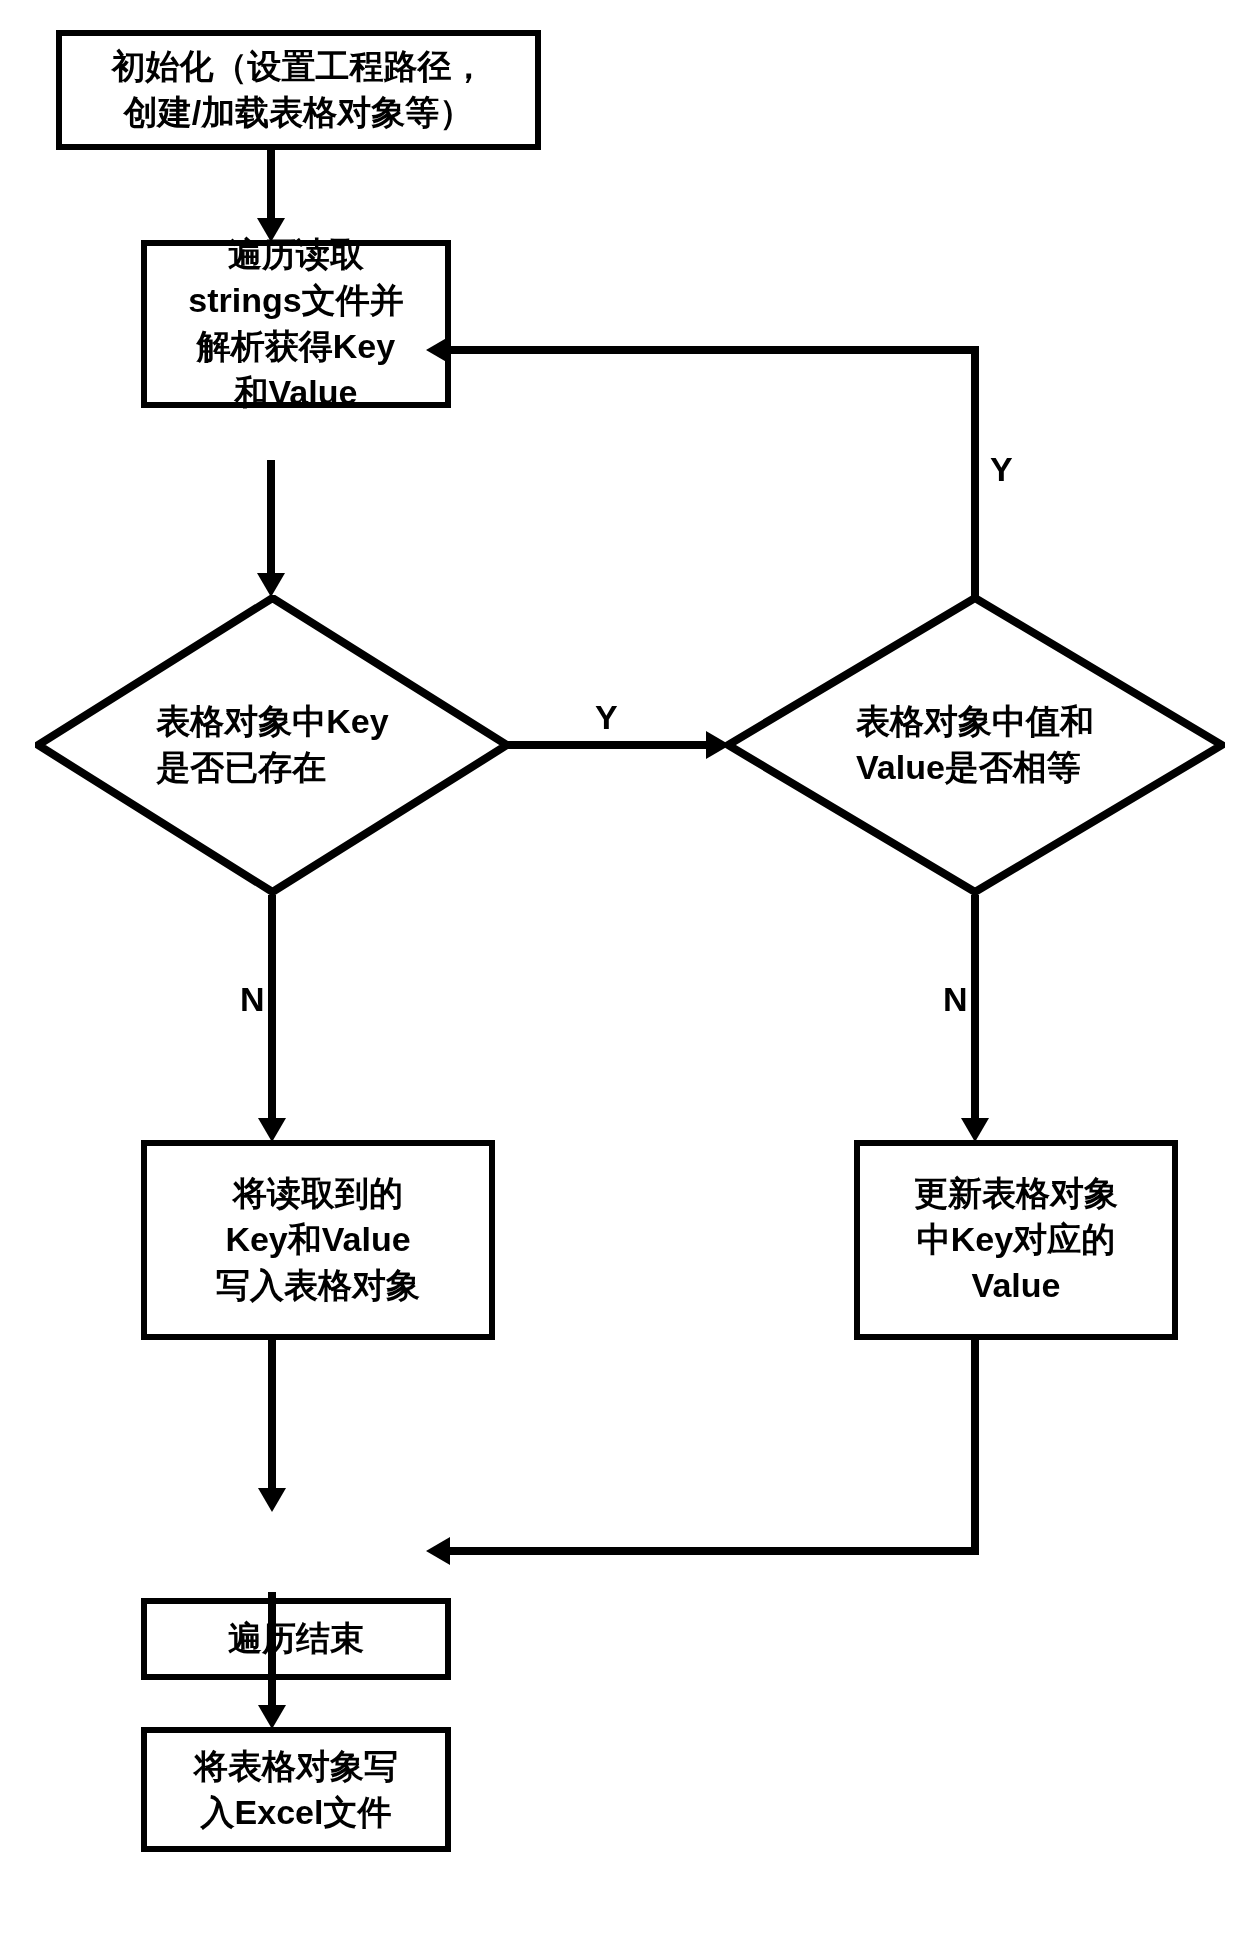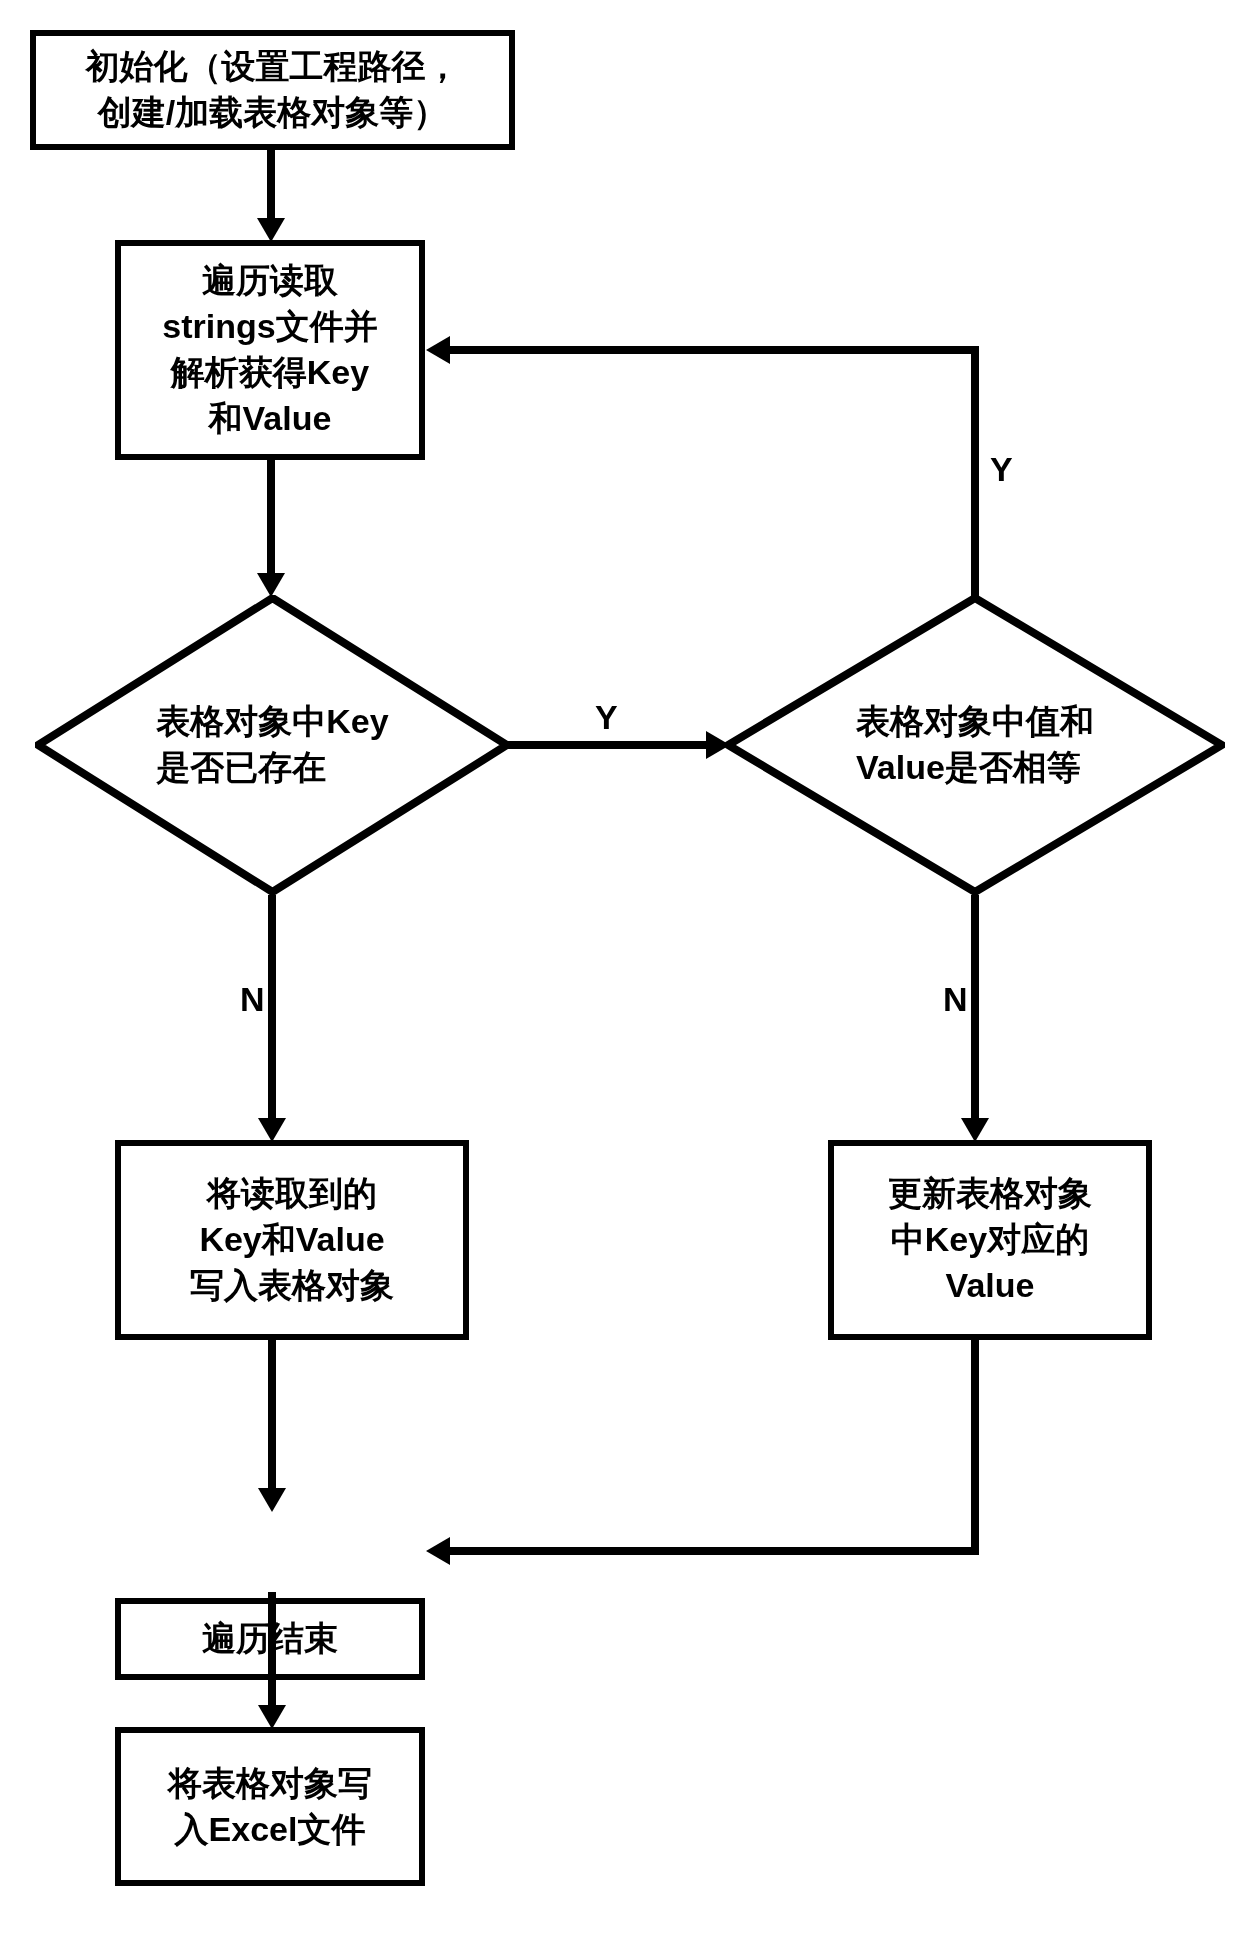--- a/index.html
+++ b/index.html
@@ -22,20 +22,21 @@
       border: 6px solid #000;
       background: #fff;
       display: flex;
       align-items: center;
       justify-content: center;
       text-align: center;
       font-weight: bold;
       font-size: 34px;
       line-height: 1.35;
       padding: 28px 18px;
+      margin-left: 26px;
     }
     .diamond {
       position: absolute;
       background: #fff;
     }
     .diamond svg {
       position: absolute;
       top: 0;
       left: 0;
       width: 100%;
@@ -86,21 +87,21 @@
 
 <div class="flowchart">
 
   <div class="box" style="left:30px; top:30px; width:485px; height:120px;">
     <span>初始化（设置工程路径，<br>创建/加载表格对象等）</span>
   </div>
 
   <div class="arrow-line" style="left:267px; top:150px; width:8px; height:70px;"></div>
   <div class="arrow-head arrow-down" style="left:257px; top:218px;"></div>
 
-  <div class="box" style="left:115px; top:240px; width:310px; height:220px;">
+  <div class="box" style="left:115px; top:240px; width:310px; height:168px;">
     <span>遍历读取<br>strings文件并<br>解析获得Key<br>和Value</span>
   </div>
 
   <div class="arrow-line" style="left:267px; top:460px; width:8px; height:115px;"></div>
   <div class="arrow-head arrow-down" style="left:257px; top:573px;"></div>
 
   <div class="diamond" style="left:35px; top:595px; width:475px; height:300px;">
     <svg viewBox="0 0 475 300" preserveAspectRatio="none">
       <polygon points="237.5,3 472,150 237.5,297 3,150" fill="#fff" stroke="#000" stroke-width="8"></polygon>
     </svg>
@@ -147,17 +148,17 @@
   <div class="arrow-line" style="left:448px; top:1547px; width:531px; height:8px;"></div>
   <div class="arrow-head arrow-left" style="left:426px; top:1537px;"></div>
 
   <div class="box" style="left:115px; top:1598px; width:310px; height:82px;">
     <span>遍历结束</span>
   </div>
 
   <div class="arrow-line" style="left:268px; top:1592px; width:8px; height:115px;"></div>
   <div class="arrow-head arrow-down" style="left:258px; top:1705px;"></div>
 
-  <div class="box" style="left:115px; top:1727px; width:310px; height:159px;">
+  <div class="box" style="left:115px; top:1727px; width:310px; height:125px;">
     <span>将表格对象写<br>入Excel文件</span>
   </div>
 
 </div>
 
 </body></html>

